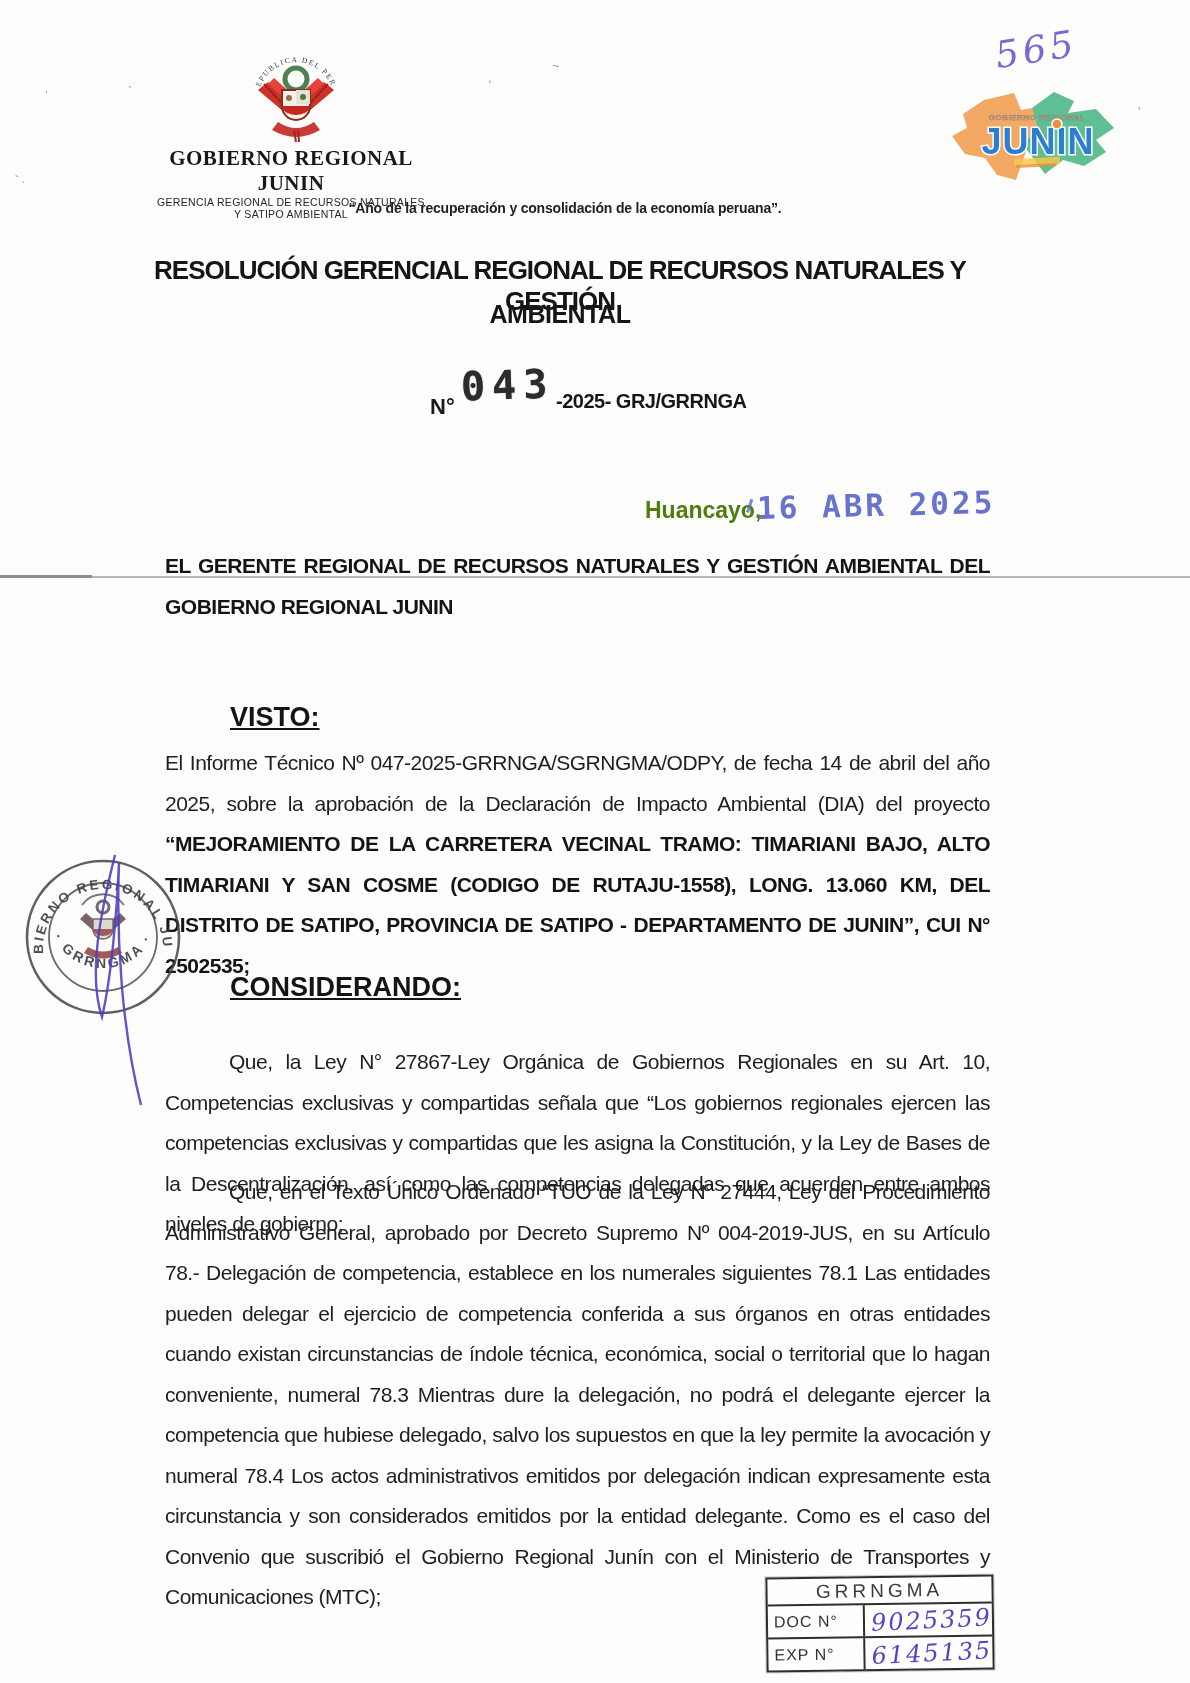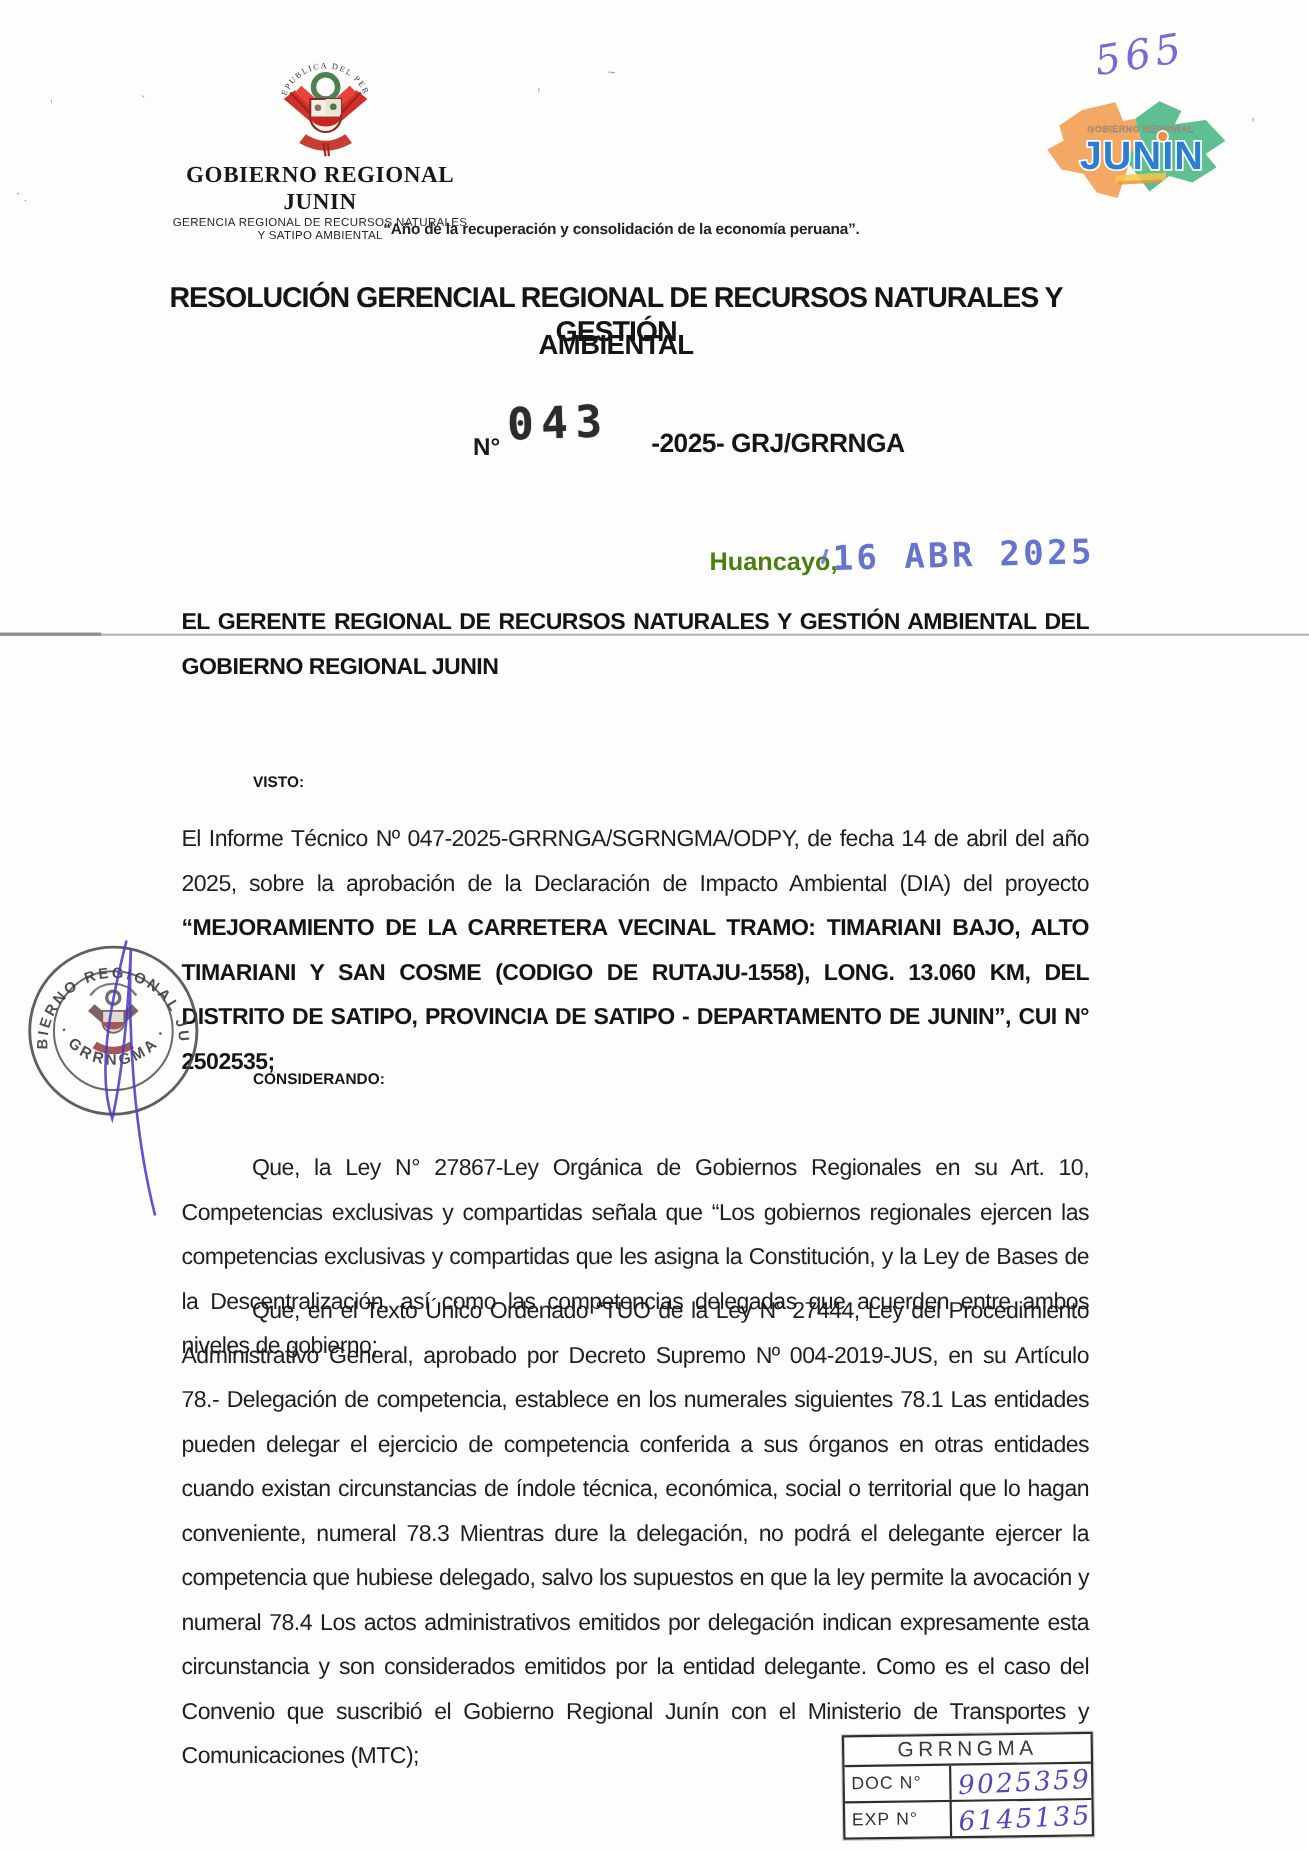--- a/index.html
+++ b/index.html
@@ -12,34 +12,34 @@
   .org-block{left:148px;top:146px;width:286px;text-align:center;}
   .org-name{font-family:"Liberation Serif",serif;font-weight:bold;font-size:21px;letter-spacing:.5px;color:#181818;}
   .org-sub{font-size:10.5px;color:#262626;letter-spacing:.3px;line-height:12px;margin-top:0;}
   .quote{left:140px;top:200px;width:850px;text-align:center;font-size:14px;font-weight:bold;color:#222;letter-spacing:-.2px;}
   .hand-565{left:995px;top:28px;font-family:"DejaVu Serif",serif;font-style:italic;font-size:37px;color:#7b68d8;transform:rotate(-9deg);letter-spacing:4px;}
   
   .title1{left:140px;top:255px;width:840px;text-align:center;font-size:26px;font-weight:bold;letter-spacing:-1px;color:#151515;}
   .title2{left:140px;top:300px;width:840px;text-align:center;font-size:25px;font-weight:bold;letter-spacing:-.5px;color:#151515;}
   .n-prefix{left:430px;top:394px;font-size:22px;font-weight:bold;color:#1a1a1a;}
   .n-stamp{left:461px;top:362px;font-family:"DejaVu Sans Mono",monospace;font-size:40px;font-weight:bold;color:#2b2b30;letter-spacing:7px;transform:rotate(-2deg);text-shadow:0 0 1px #555;}
-  .n-suffix{left:556px;top:390px;font-size:24px;font-weight:bold;letter-spacing:-.5px;color:#161616;margin-left:36px;}
+  .n-suffix{left:556px;top:390px;font-size:20px;font-weight:bold;letter-spacing:-.5px;color:#161616;}
   
   .city{left:645px;top:497px;font-size:23px;font-weight:bold;color:#4d7c0f;}
   .date-stamp{left:757px;top:487px;font-family:"DejaVu Sans Mono",monospace;font-size:31px;font-weight:bold;color:#5b68c8;letter-spacing:3px;transform:rotate(-1.5deg);opacity:.92;}
   .ink-tick{left:748px;top:500px;width:7px;height:14px;border-left:3px solid #5b68c8;transform:rotate(18deg);opacity:.8;}
   
   .scan-line{left:0;top:576px;width:1190px;height:2px;background:#b6b6b6;}
   .scan-line-dark{left:0;top:575px;width:92px;height:3px;background:#8f8f8f;}
   .speck{color:#9a9a9a;font-size:13px;}
   
   .bt{font-size:21px;letter-spacing:-.5px;line-height:40.5px;text-align:justify;color:#1e1e1e;width:825px;left:165px;}
   .salut{top:546px;font-weight:bold;color:#141414;}
   .salut .l1{display:block;text-align:justify;text-align-last:justify;}
-  .label{left:230px;font-size:14px;font-weight:bold;color:#141414;}
+  .label{left:230px;font-size:27px;font-weight:bold;color:#141414;text-decoration:underline;}
   .visto-label{top:702px;}
   .p1{top:743px;}
   .considerando-label{top:972px;}
   .p2{top:1042px;text-indent:64px;}
   .p3{top:1172px;text-indent:64px;}
   .b{font-weight:bold;color:#141414;}
   
   .round-stamp{left:12px;top:845px;width:185px;height:270px;}
   
   .doc-box{left:766px;top:1576px;width:224px;border:2.5px solid #2e2e2e;transform:rotate(-.8deg);background:rgba(255,255,255,.6);box-shadow:0 0 0 1px rgba(60,60,60,.25);}

